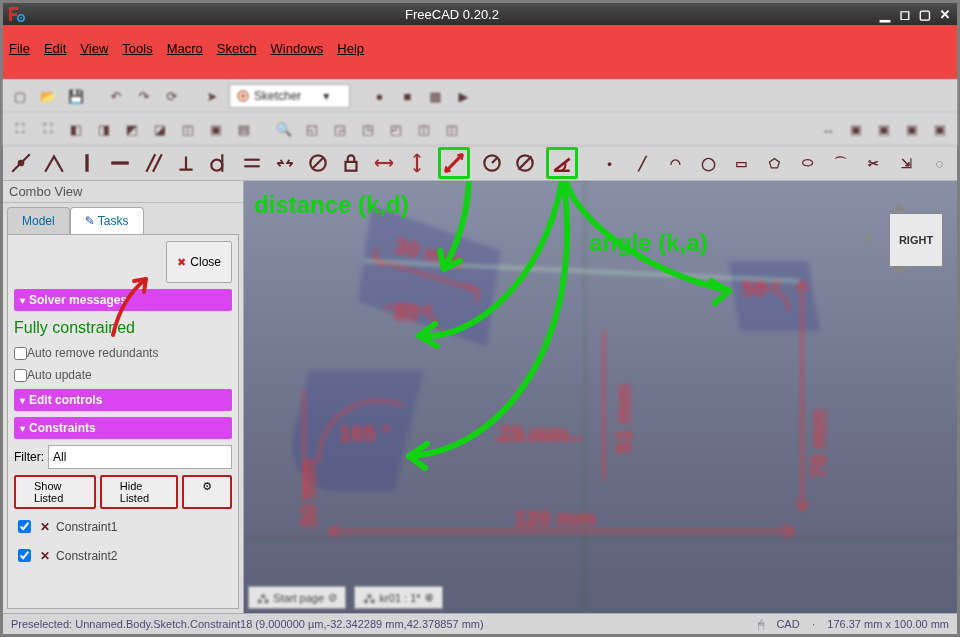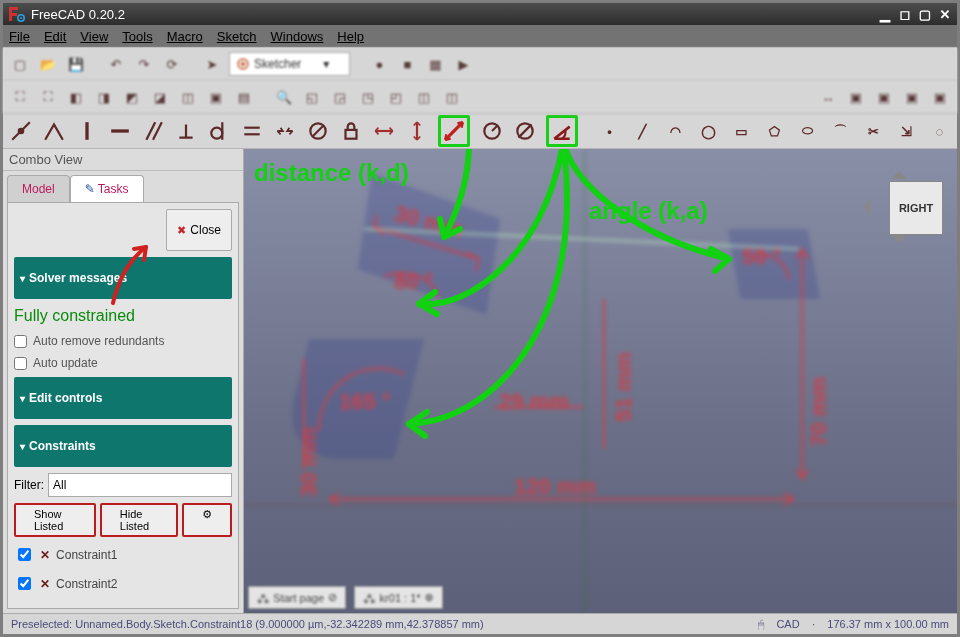--- a/index.html
+++ b/index.html
@@ -1,52 +1,52 @@
 <!DOCTYPE html>
 <html><head>
 <meta charset="utf-8">
 <style>
 html,body{margin:0;padding:0;width:960px;height:637px;font-family:Arial,Helvetica,sans-serif;font-size:13px;background:#cfcfcf;overflow:hidden;user-select:none}
 .window{width:960px;height:637px;border:3px solid #7e7e7e;box-sizing:border-box;display:flex;flex-direction:column;background:#d9d9d9}
 
 .titlebar{height:22px;background:linear-gradient(#4d4d4d,#2d2d2d);display:flex;align-items:center;color:#fff;font-size:13px;padding:0 4px}
 .titlebar .appicon{width:18px;height:18px;margin-right:6px;display:flex;align-items:center;justify-content:center}
-.titlebar .title{flex:1;font-weight:normal}
+.titlebar .title{flex:1;text-align:center;font-weight:normal}
 .titlebar .tbtn{width:16px;height:16px;margin-left:4px;display:flex;align-items:center;justify-content:center;color:#fff;font-weight:bold;font-size:13px}
 
-.menubar{height:22px;background:#737373;display:flex;align-items:center;padding:0 6px;gap:14px;border-bottom:1px solid #b5b5b5}
+.menubar{height:22px;background:#ef4444;display:flex;padding:16px 6px;gap:14px;border-bottom:1px solid #b5b5b5}
 .menubar span{text-decoration:underline;cursor:default}
 
 .toolbar{height:32px;background:#d6d6d6;border-bottom:1px solid #b5b5b5;display:flex;align-items:center;padding:0 6px;gap:6px;filter:blur(0.4px);color:#6d6d6d}
 .toolbar.blurrier{filter:blur(1.2px)}
 .tb-icon{width:22px;height:22px;border-radius:3px;display:inline-flex;align-items:center;justify-content:center;color:#5a3a3a}
 .tb-sep{width:6px}
 .wbselect{height:22px;border:1px solid #aaa;background:#fff;padding:0 20px 0 6px;display:flex;align-items:center;gap:4px;font-size:12px;color:#333}
 
 .constraint-row{height:34px;background:#d6d6d6;border-bottom:1px solid #b5b5b5;display:flex;align-items:center;padding:0 6px;gap:10px}
 .c-icon{width:24px;height:24px;display:flex;align-items:center;justify-content:center;color:#5e2828;font-weight:bold}
 .c-icon svg{width:22px;height:22px}
 .hl{border:3px solid #18cf18;border-radius:2px;padding:2px}
 .hl .c-icon{width:22px;height:22px}
 
 .body{flex:1;display:flex;min-height:0}
 
 .combo{width:240px;background:#dcdcdc;border-right:1px solid #aaa;display:flex;flex-direction:column;font-size:12px;filter:blur(0.3px)}
 .combo-title{padding:3px 6px;color:#555;font-size:13px;border-bottom:1px solid #bbb}
 .tabs{display:flex;padding:4px 4px 0 4px;gap:0}
-.tab{padding:6px 14px;border:1px solid #aaa;border-bottom:none;background:#d0d0d0;color:#be185d;border-radius:4px 4px 0 0}
+.tab{padding:6px 14px;border:1px solid #aaa;border-bottom:none;background:#d0d0d0;color:#0369a1;border-radius:4px 4px 0 0}
 .tab.active{background:#fff}
 .tab.active::before{content:"✎ ";color:#1a4fa0}
 .panel{flex:1;background:#e5e5e5;margin:0 4px 4px 4px;border:1px solid #aaa;padding:6px;display:flex;flex-direction:column;gap:6px;overflow:hidden}
 .closebtn{align-self:flex-end;background:#eee;border:1px solid #aaa;padding:13px 10px;display:flex;align-items:center;gap:4px;border-radius:2px}
 .closebtn::before{content:"✖";color:#c62828;font-size:11px}
-.section{background:#0f766e;color:#fff;padding:14px 6px;font-weight:bold;display:flex;align-items:center;gap:4px;border-radius:2px}
+.section{background:#d946ef;color:#fff;padding:4px 6px;font-weight:bold;display:flex;align-items:center;gap:4px;border-radius:2px}
 .section::before{content:"▾";font-size:10px}
 .status-ok{color:#0a8a0a;font-size:16px;padding:2px 0}
-.chk{display:flex;align-items:center;gap:6px;color:#555;padding:1px 0}
+.chk{display:flex;align-items:center;color:#555;padding:1px 0}
 .chk input{margin:0}
 .filterrow{display:flex;align-items:center;gap:4px}
 .filterrow input{flex:1;border:1px solid #aaa;padding:2px 4px;font-size:12px;height:18px}
 .btnrow{display:flex;gap:4px}
 .smbtn{background:#eee;border:2px solid #b91c1c;padding:3px 18px;font-size:11px;border-radius:2px}
 .constraint-item{display:flex;align-items:center;gap:6px;padding:2px 0;color:#444}
 .constraint-item .cicon{color:#6a1a1a;font-weight:bold}
 
 .viewport{flex:1;position:relative;background:linear-gradient(#8a8fa8 0%,#6b7088 60%,#5c6078 100%);overflow:hidden}
 .vp-blur{position:absolute;inset:0;filter:blur(2.2px);color:#c9424d;font-weight:bold}

